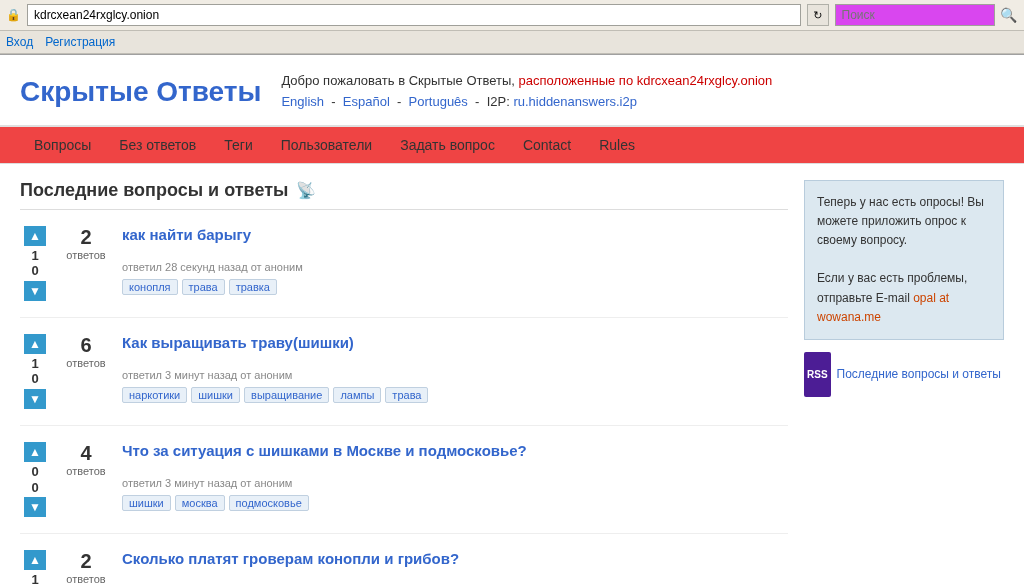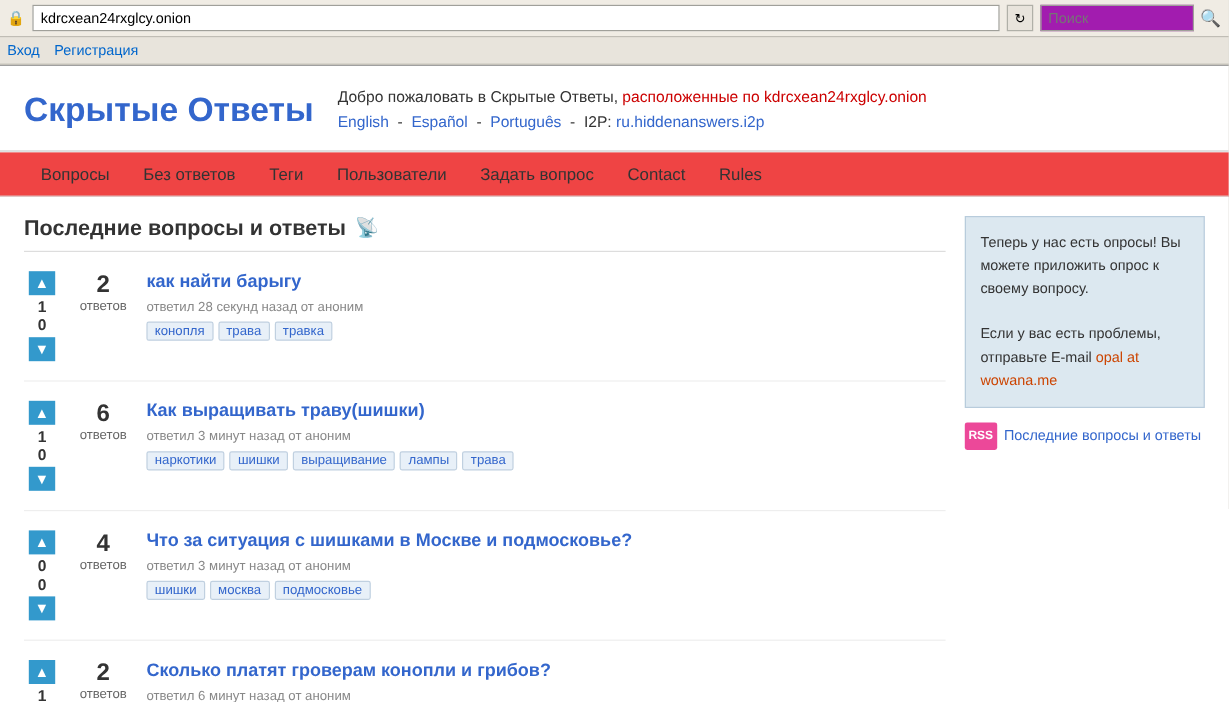--- a/index.html
+++ b/index.html
@@ -36,23 +36,23 @@
       padding: 2px 5px;
       cursor: pointer;
       font-size: 11px;
       height: 22px;
       background: #e8e4dc;
     }
     .search-input {
       border: 1px solid #a0a09a;
       padding: 2px 6px;
       font-size: 12px;
-      background: #a21caf;
+      background: #d946ef;
       height: 22px;
-      width: 128px;
+      width: 160px;
     }
 
     .toolbar-row {
       display: flex;
       align-items: center;
       padding: 4px 6px;
       border-bottom: 1px solid #c0bdb5;
       gap: 12px;
     }
     .toolbar-link {
@@ -215,21 +215,21 @@
     }
     .question-title {
       font-size: 15px;
       color: #3366cc;
       text-decoration: none;
       font-weight: bold;
     }
     .question-meta {
       font-size: 11px;
       color: #888;
-      margin: 7px 0 6px 0;
+      margin: 18px 0 6px 0;
     }
     .tags {
       display: flex;
       flex-wrap: wrap;
       gap: 4px;
     }
     .tag {
       background: #e8f0f8;
       border: 1px solid #c0d0e0;
       color: #3366cc;
@@ -256,25 +256,25 @@
     }
     .sidebar-rss {
       display: flex;
       align-items: center;
       gap: 6px;
       font-size: 12px;
       color: #3366cc;
       text-decoration: none;
     }
     .rss-badge {
-      background: #ec4899;
+      background: #4c1d95;
       color: white;
       font-size: 10px;
       font-weight: bold;
-      padding: 6px 3px;
+      padding: 17px 3px;
       border-radius: 2px;
     }
   </style>
 </head>
 <body>
 
 <div class="browser-chrome">
   <div class="address-bar">
     <span class="address-bar-lock">🔒</span>
     <input class="address-input" type="text" value="kdrcxean24rxglcy.onion" style="">

